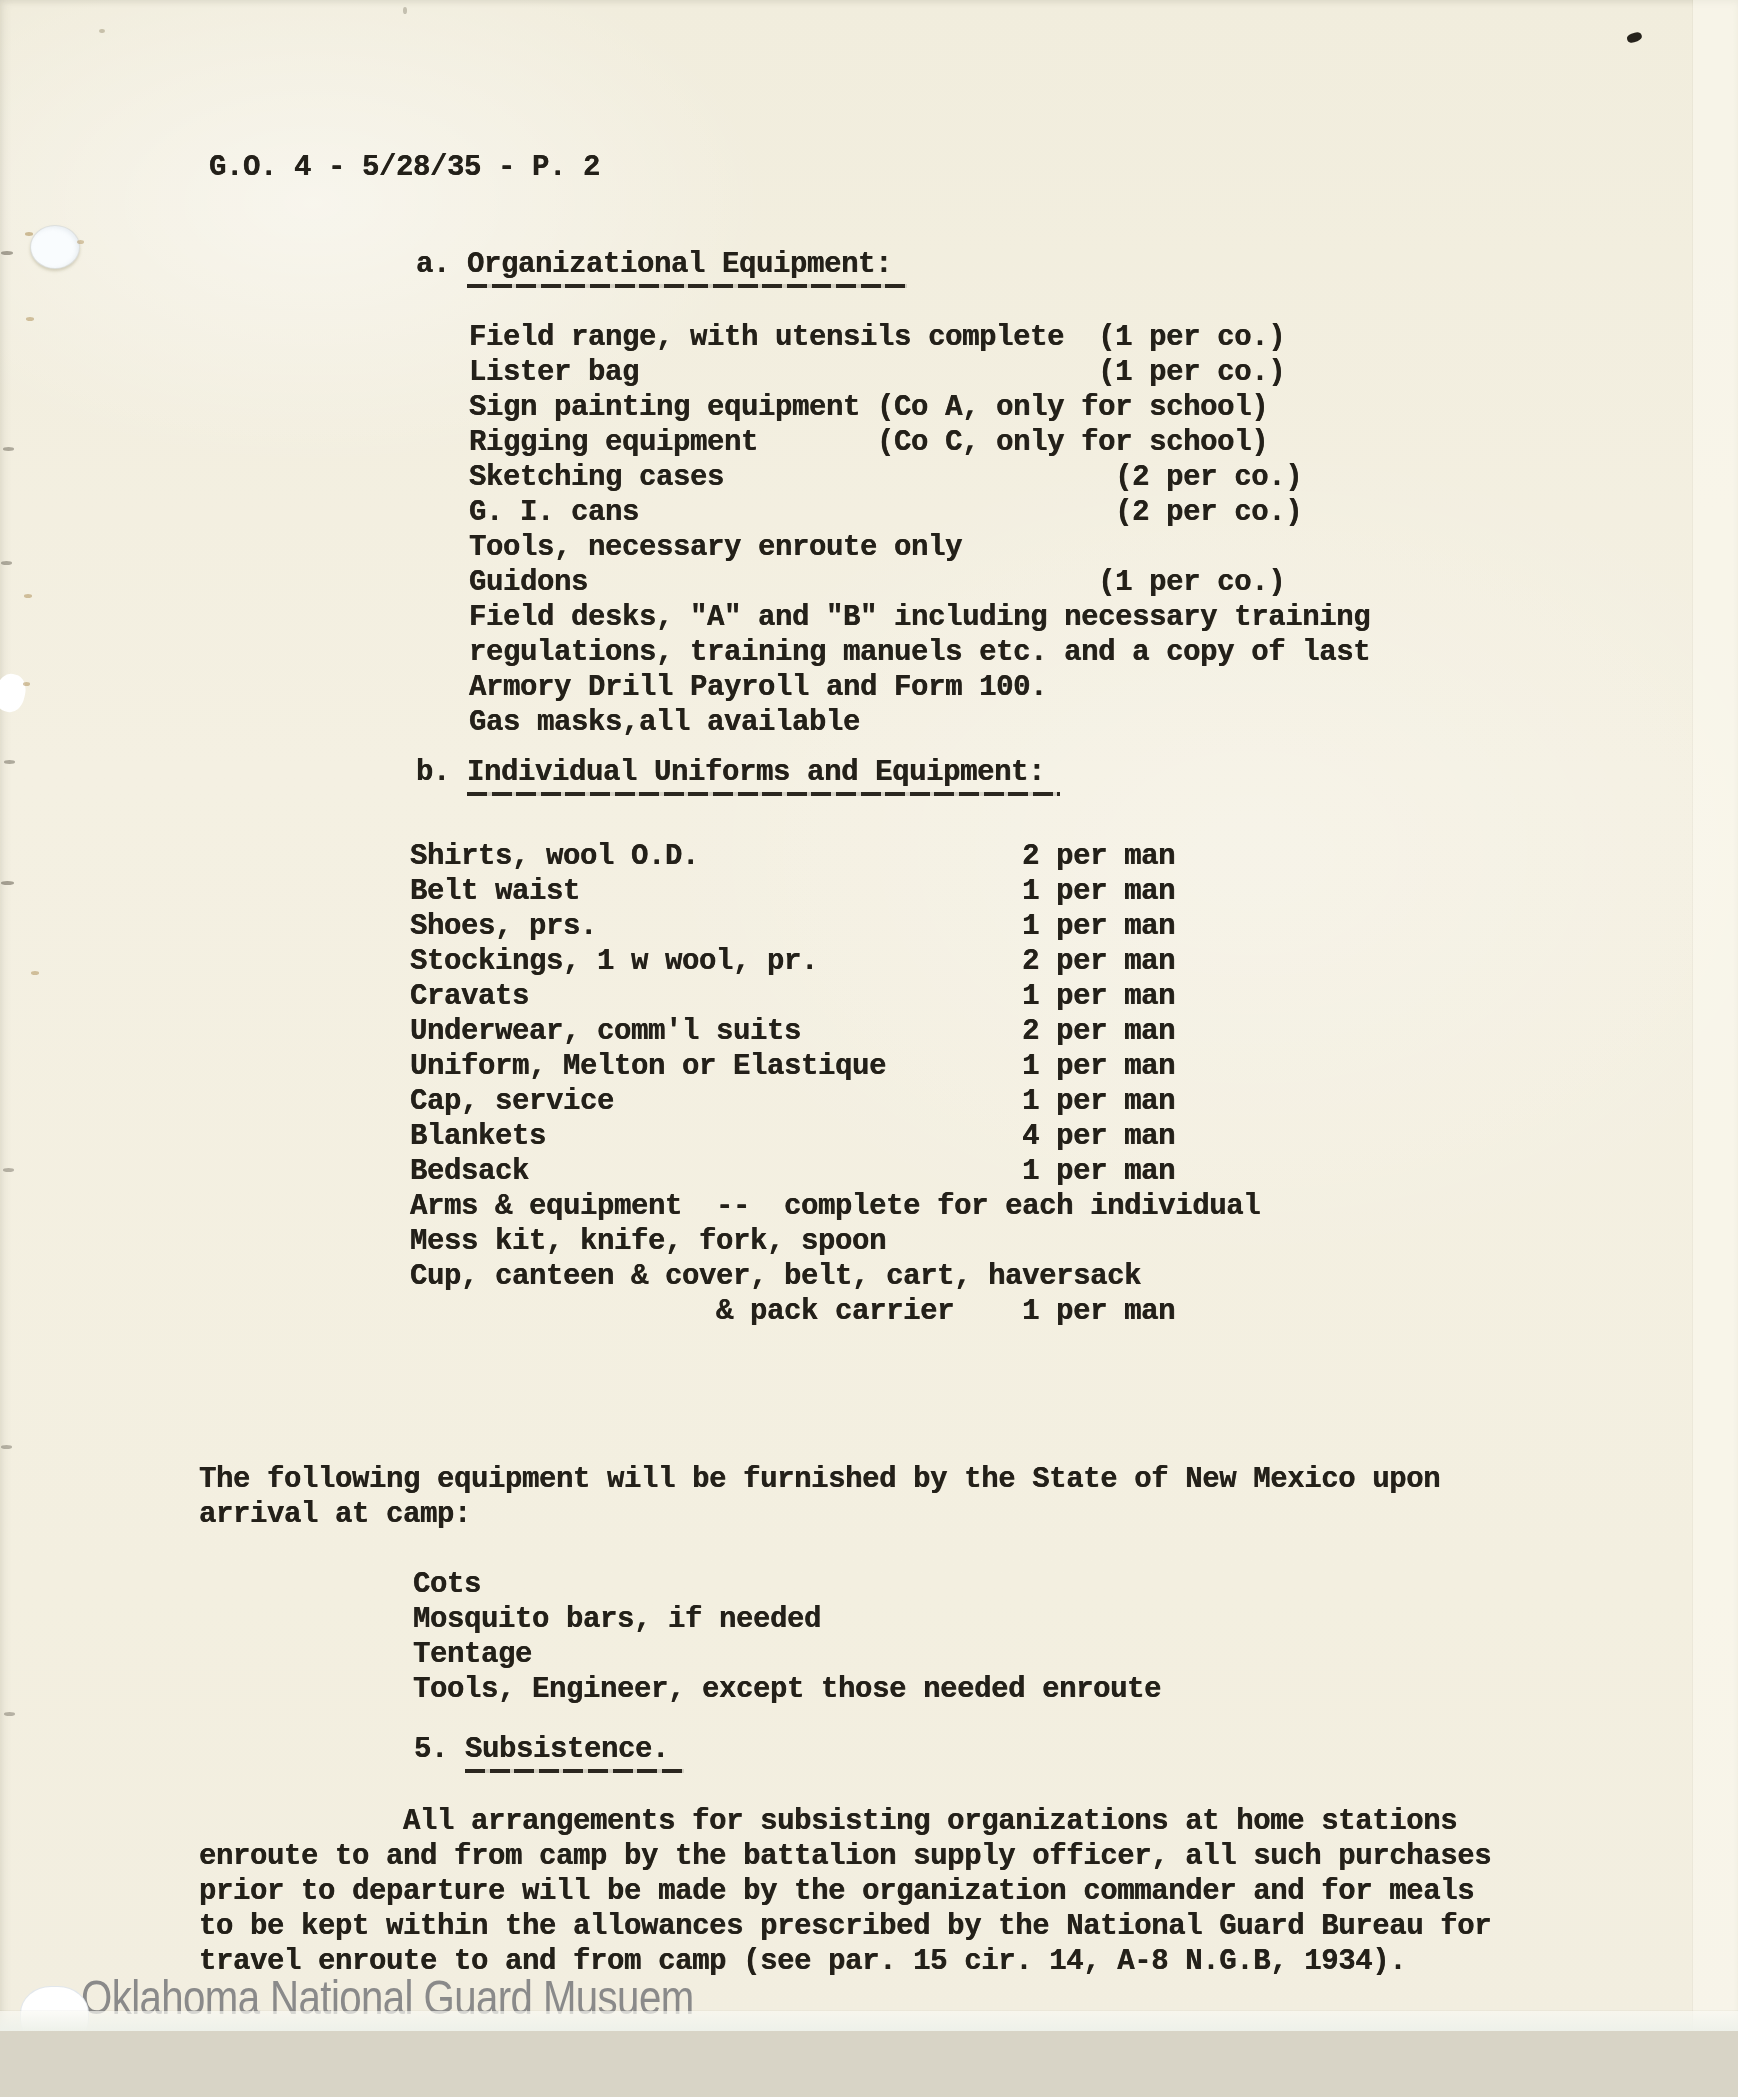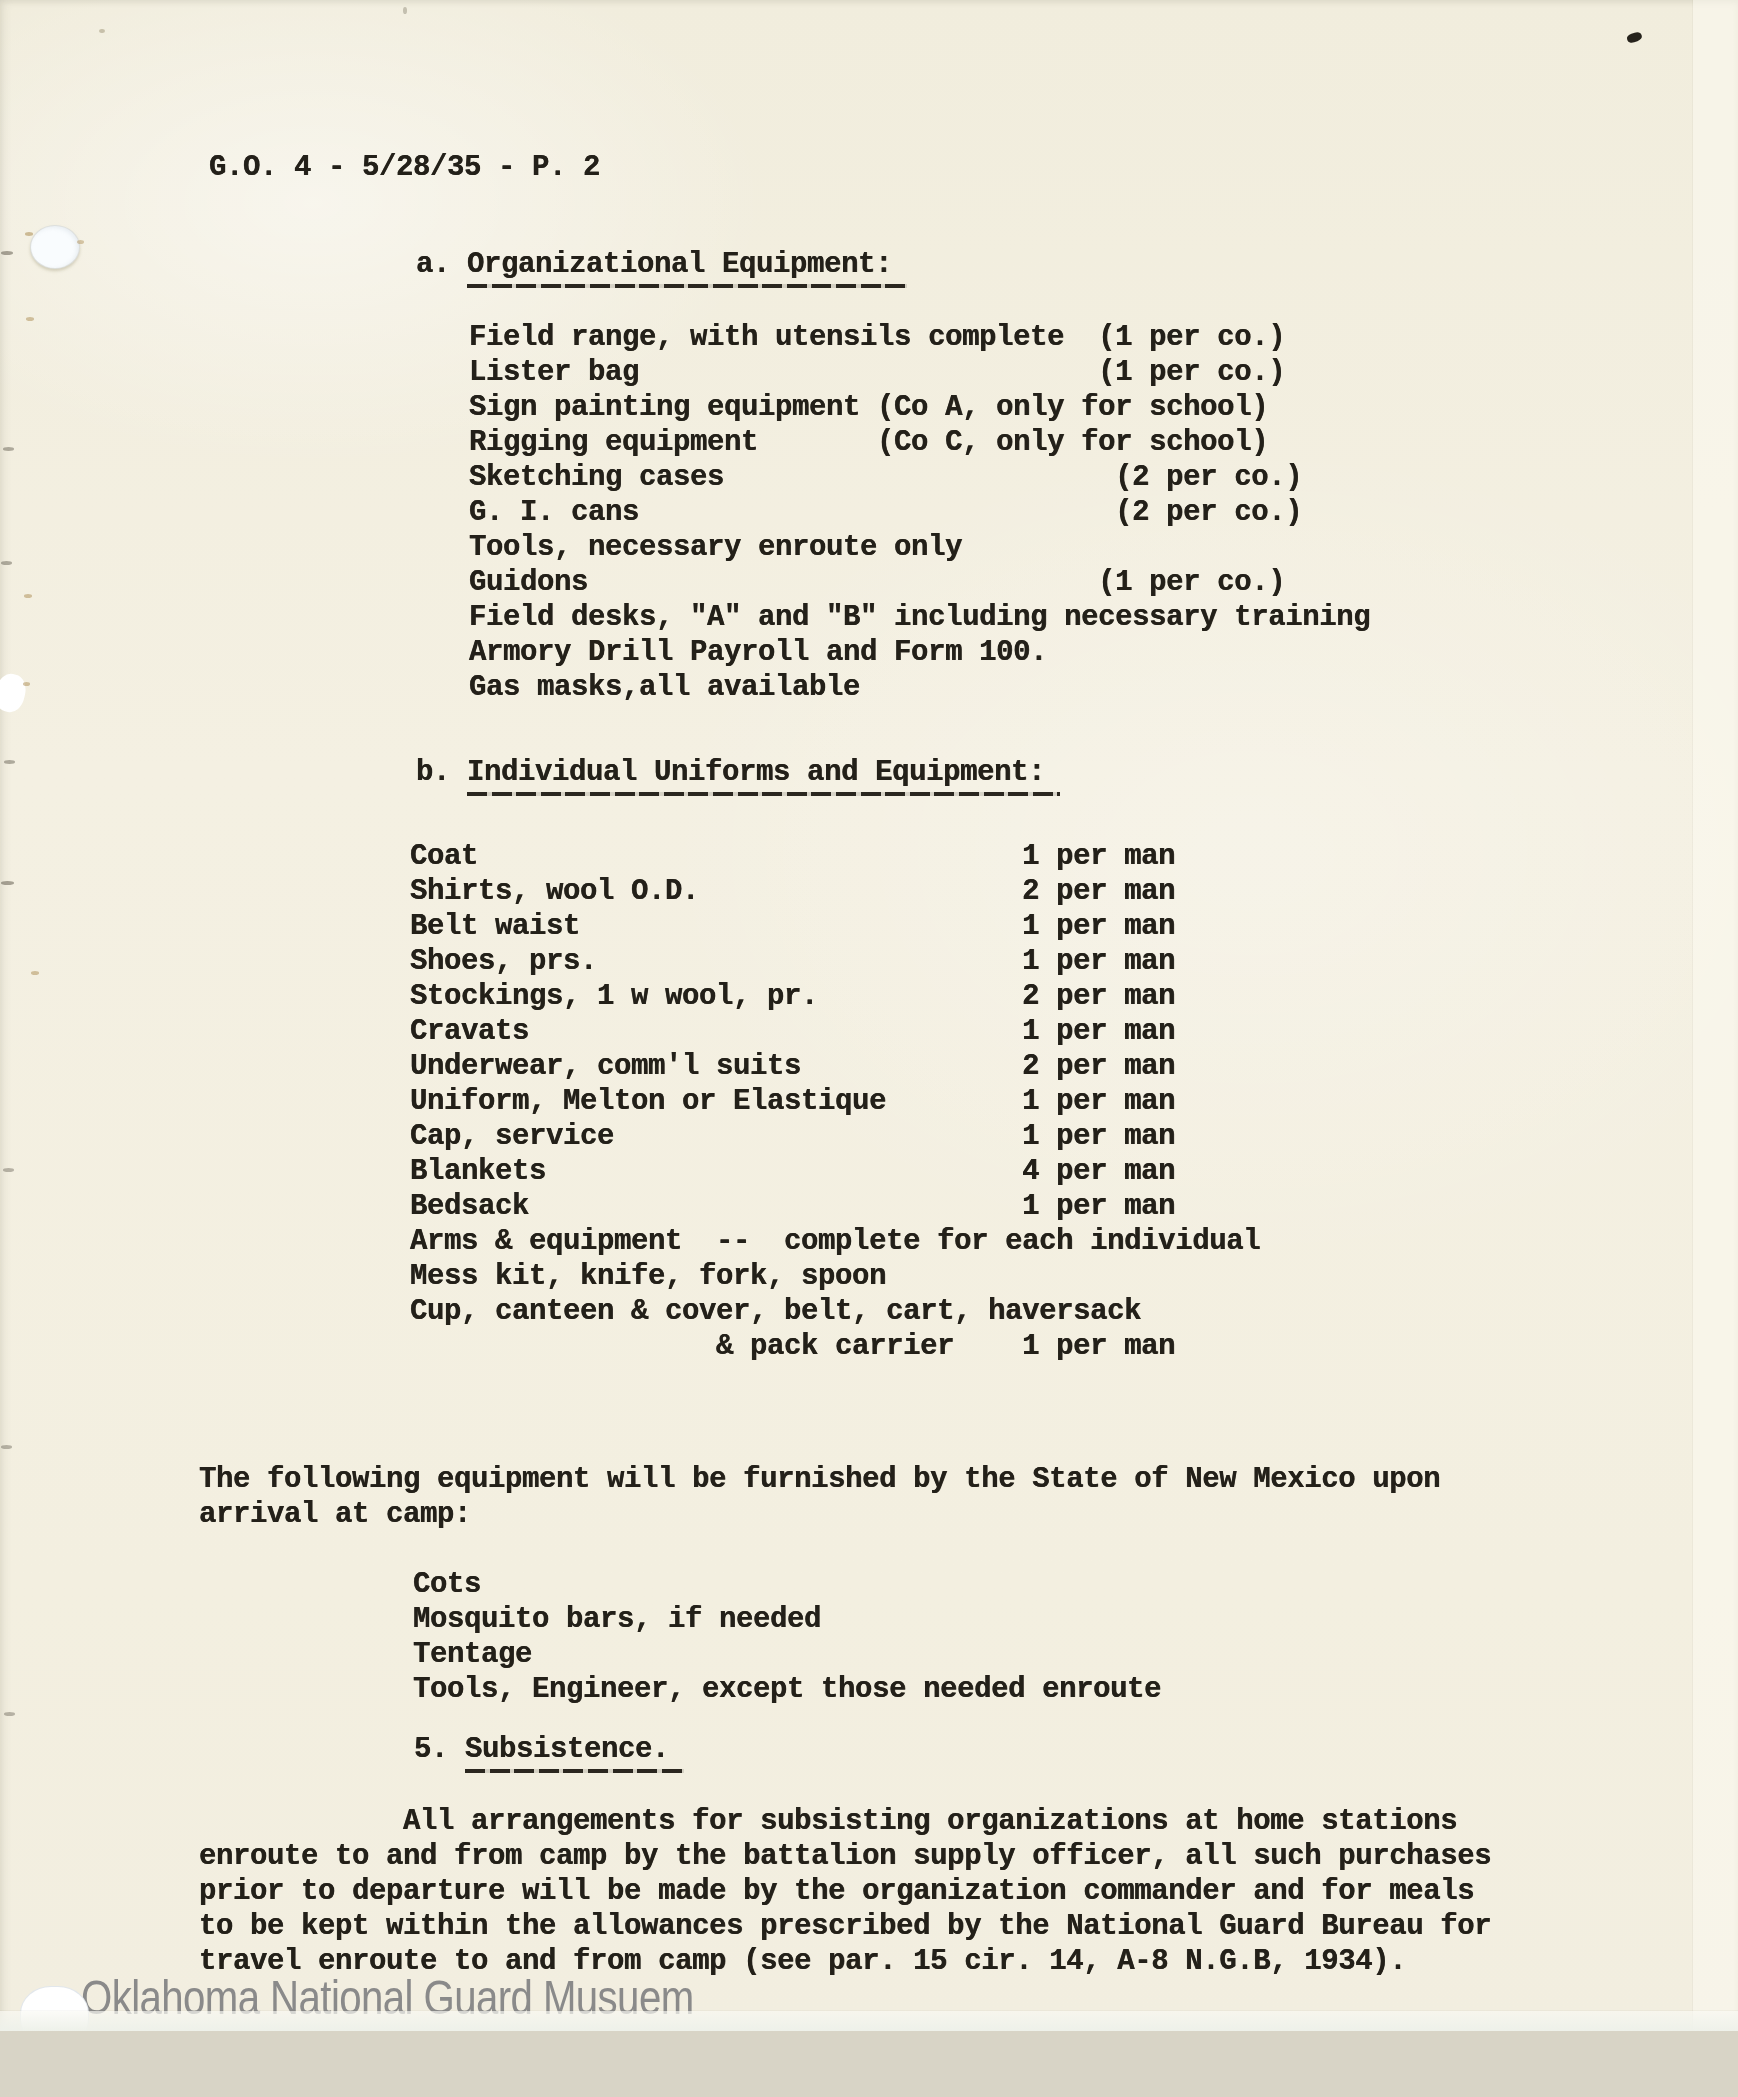--- a/index.html
+++ b/index.html
@@ -49,28 +49,28 @@
   <div class="block tw" style="left:469px;top:320px">
     <div class="ln">Field range, with utensils complete  (1 per co.)</div>
     <div class="ln">Lister bag                           (1 per co.)</div>
     <div class="ln">Sign painting equipment (Co A, only for school)</div>
     <div class="ln">Rigging equipment       (Co C, only for school)</div>
     <div class="ln">Sketching cases                       (2 per co.)</div>
     <div class="ln">G. I. cans                            (2 per co.)</div>
     <div class="ln">Tools, necessary enroute only</div>
     <div class="ln">Guidons                              (1 per co.)</div>
     <div class="ln">Field desks, "A" and "B" including necessary training</div>
+    <div class="ln">regulations, training manuels etc. and a copy of last</div>
     <div class="ln">Armory Drill Payroll and Form 100.</div>
     <div class="ln">Gas masks,all available</div>
   </div>
 
   <div class="block ln tw" style="left:416px;top:755px"><span>b. </span><span class="und">Individual Uniforms and Equipment:</span></div>
 
   <div class="block tw" style="left:410px;top:839px">
-    <div class="ln">Coat                                1 per man</div>
     <div class="ln">Shirts, wool O.D.                   2 per man</div>
     <div class="ln">Belt waist                          1 per man</div>
     <div class="ln">Shoes, prs.                         1 per man</div>
     <div class="ln">Stockings, 1 w wool, pr.            2 per man</div>
     <div class="ln">Cravats                             1 per man</div>
     <div class="ln">Underwear, comm'l suits             2 per man</div>
     <div class="ln">Uniform, Melton or Elastique        1 per man</div>
     <div class="ln">Cap, service                        1 per man</div>
     <div class="ln">Blankets                            4 per man</div>
     <div class="ln">Bedsack                             1 per man</div>

